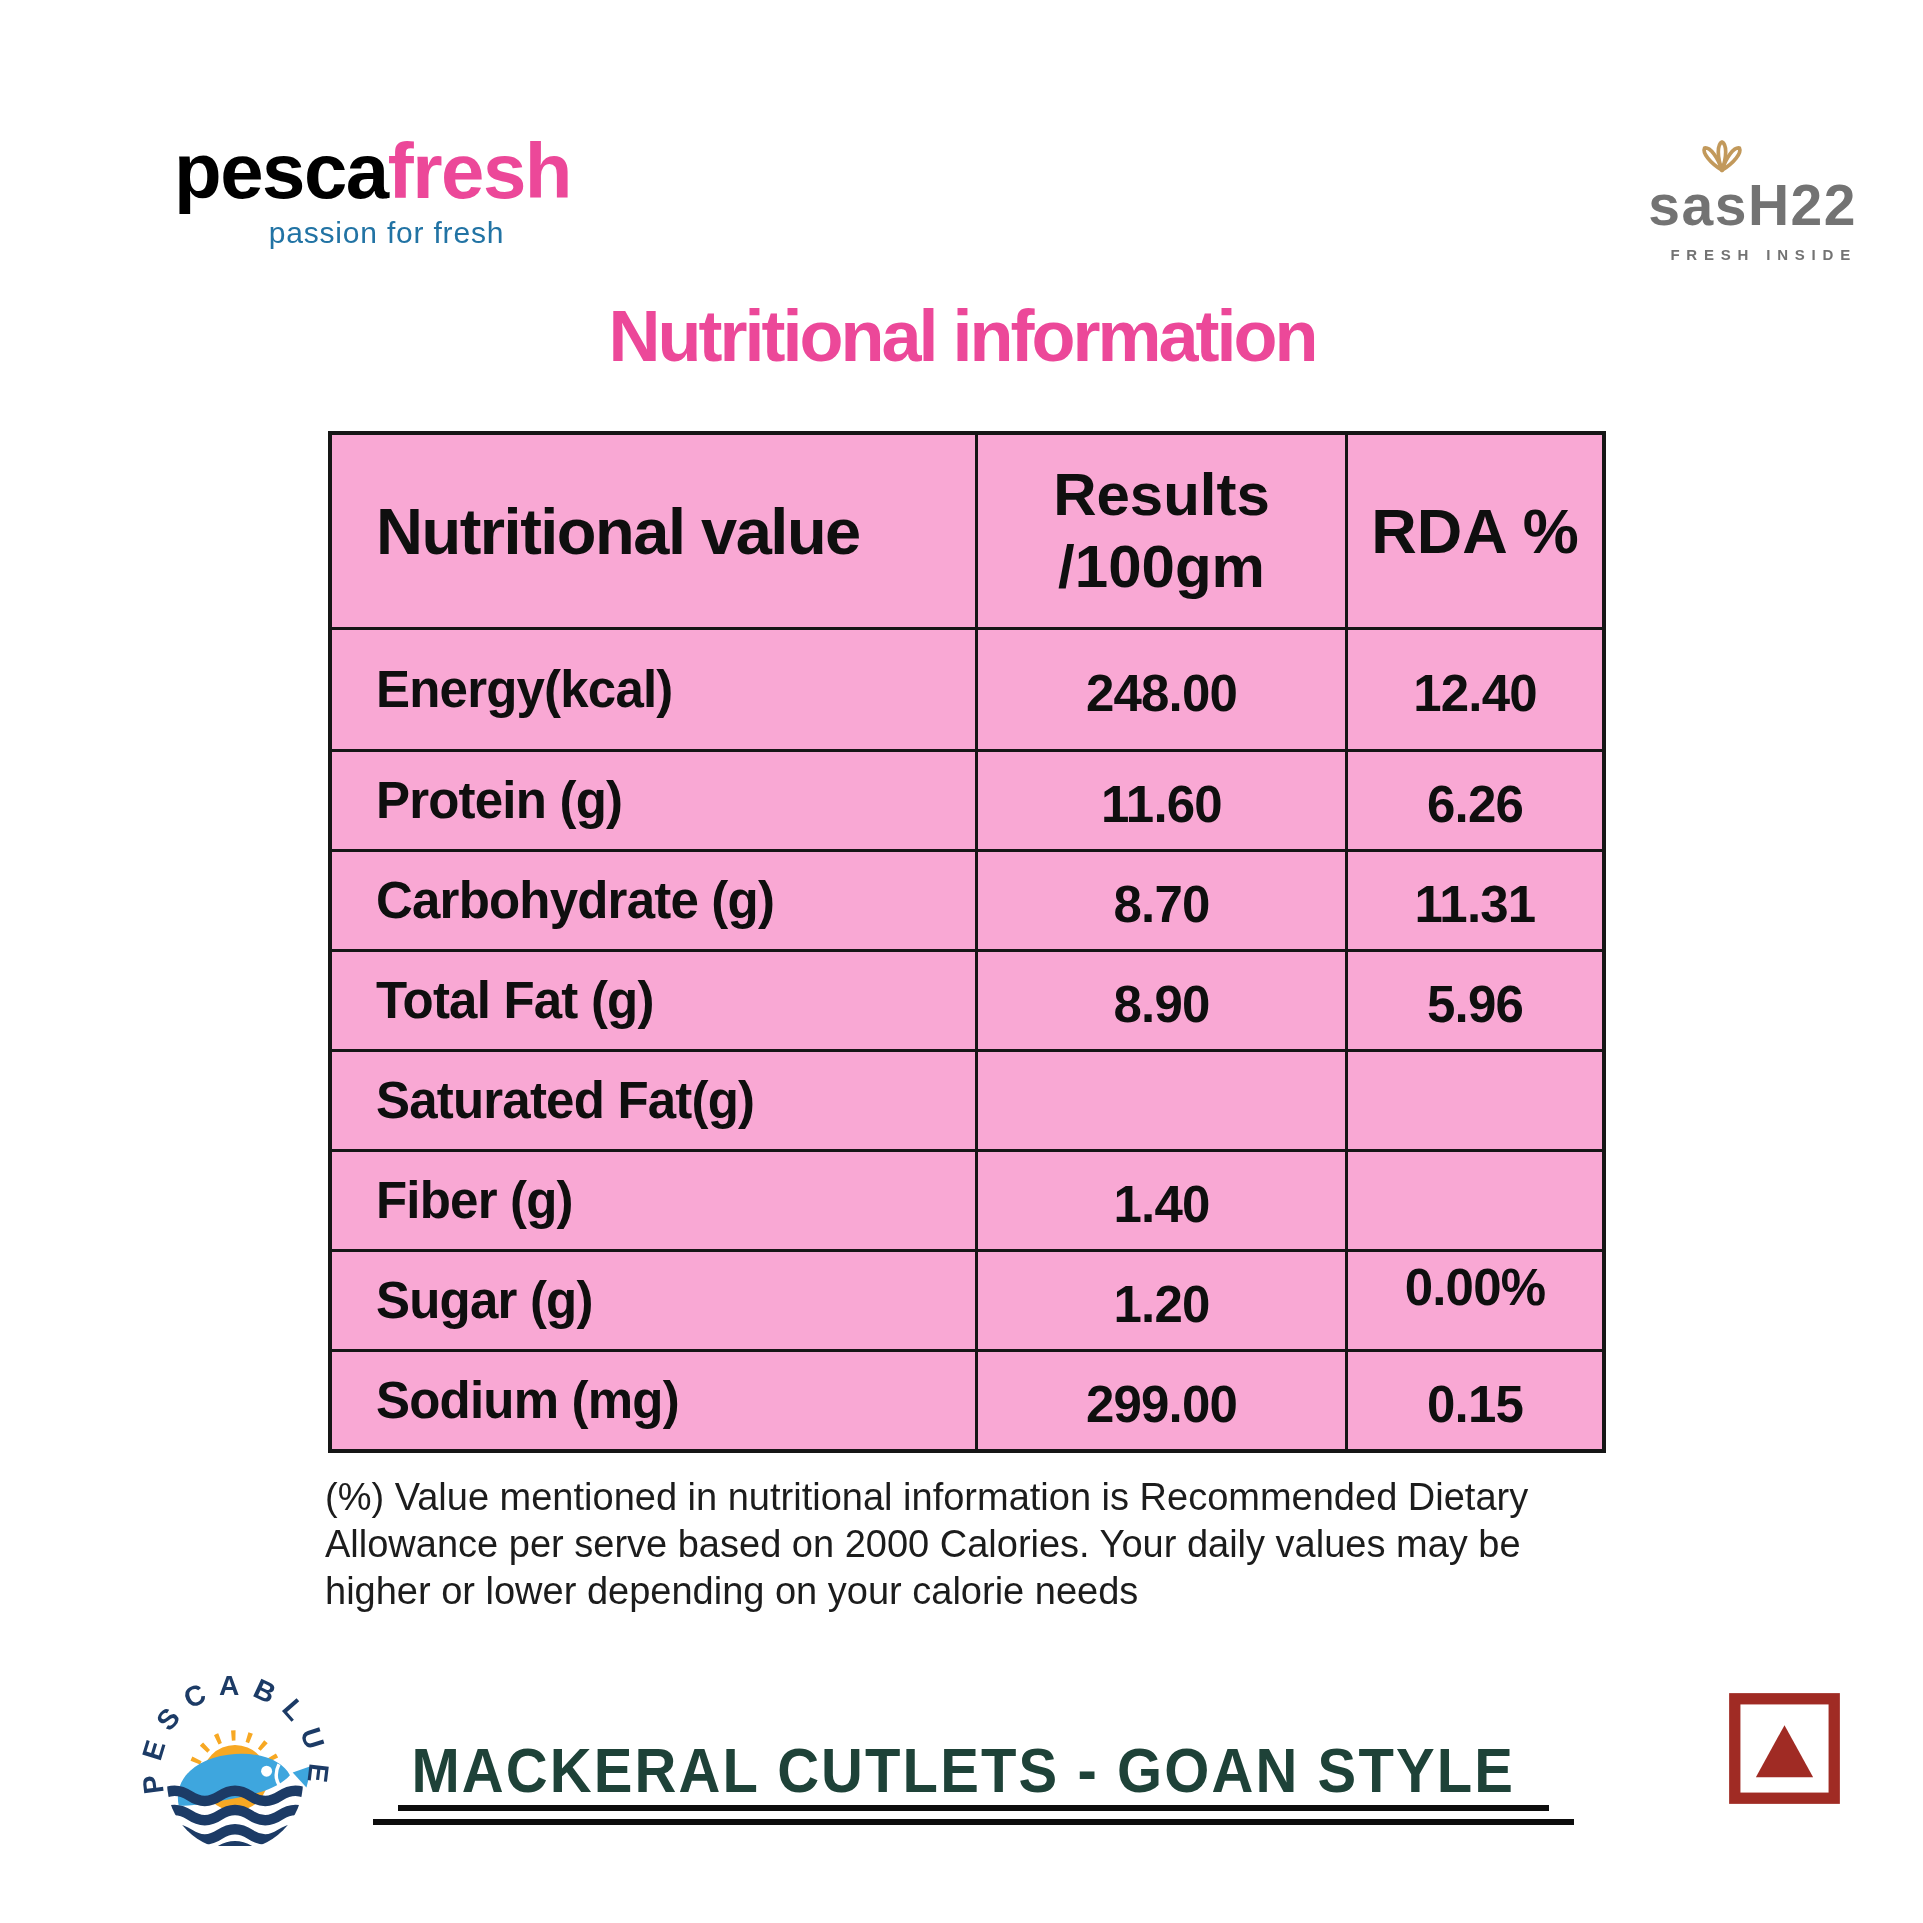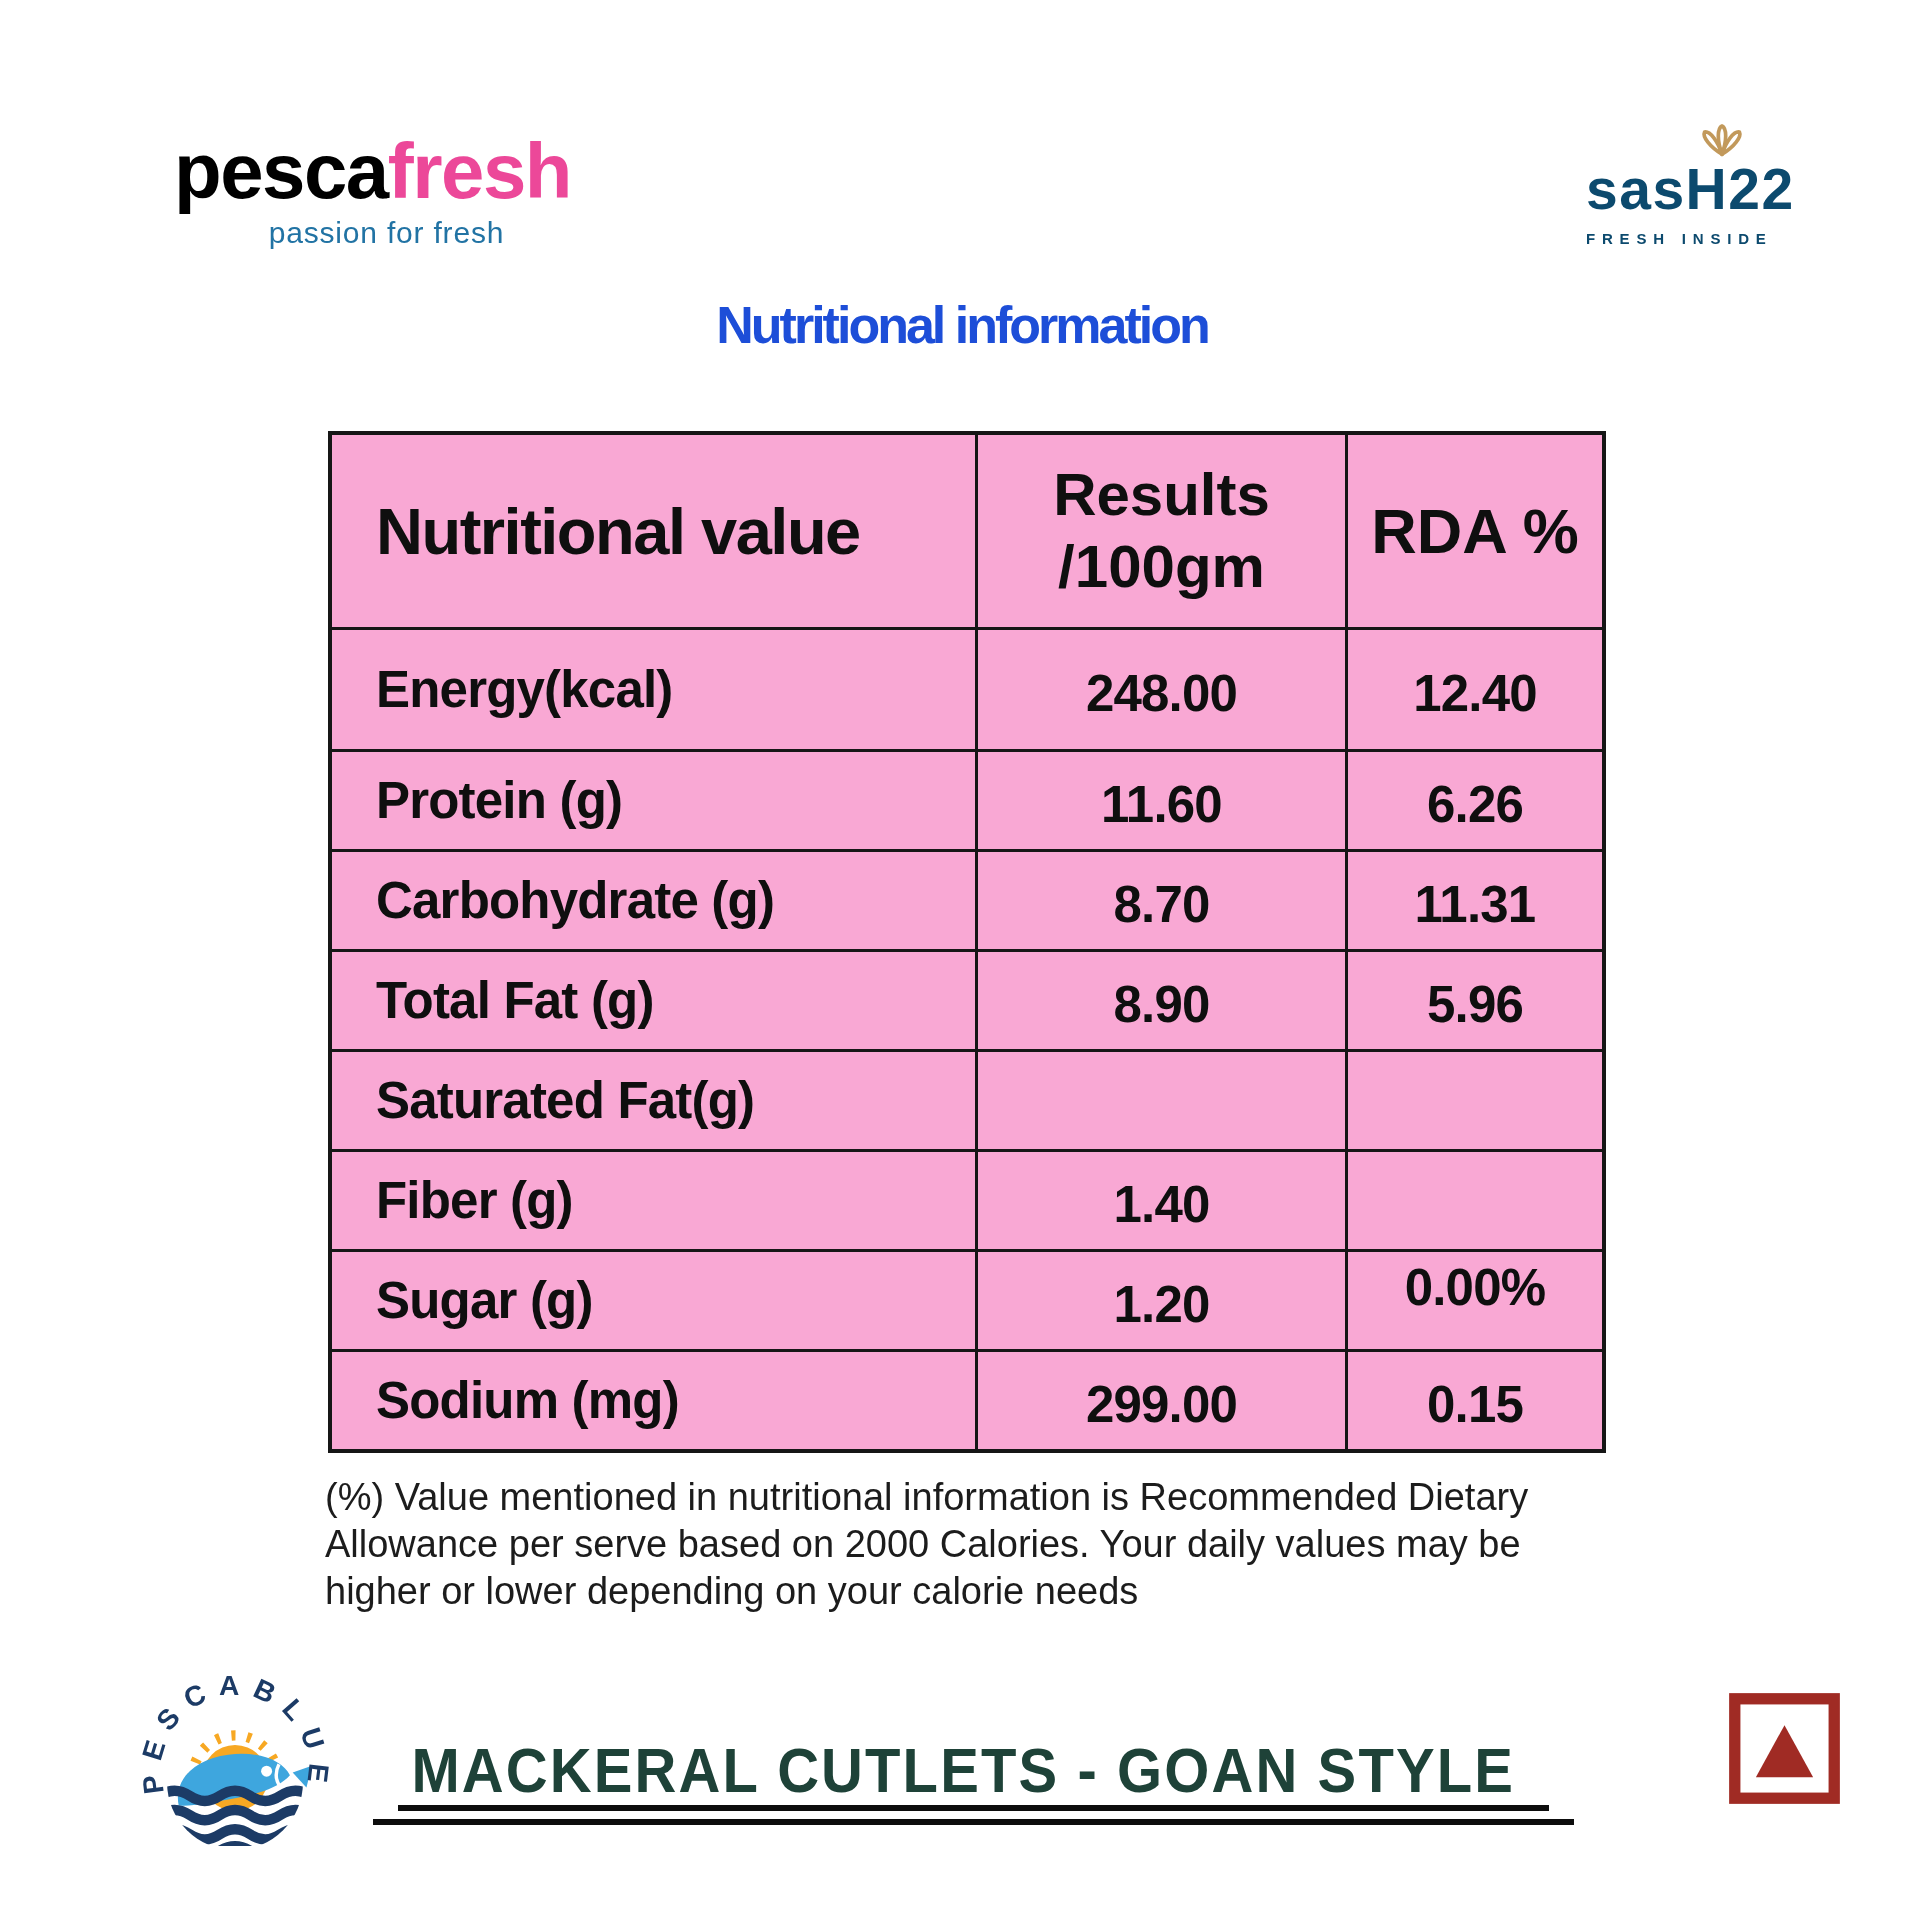--- a/index.html
+++ b/index.html
@@ -8,29 +8,29 @@
     font-family:"Liberation Sans", sans-serif; overflow:hidden; color:#111;
   }
 
   
   .pf-logo { position:absolute; left:174px; top:129px; width:425px; }
   .pf-word { font-size:78px; font-weight:bold; letter-spacing:-1.5px; line-height:1.1; white-space:nowrap; }
   .pf-word .p1 { color:#000000; }
   .pf-word .p2 { color:#ec4899; }
   .pf-tagline { text-align:center; font-size:30px; color:#2173A4; margin-top:1.5px; letter-spacing:0.8px; }
 
-  .sash { position:absolute; left:1586px; top:110px; width:271px; text-align:left; color:#0c4a6e; }
+  .sash { position:absolute; left:1586px; top:126px; width:271px; text-align:right; color:#737373; }
   .sash svg { display:block; margin:0 auto; }
   .sash-word { font-size:57px; font-weight:bold; letter-spacing:1.5px; line-height:1; margin-top:3px; white-space:nowrap; }
   .sash-tag { font-size:15px; font-weight:bold; letter-spacing:6.8px; margin-top:12px; }
 
   
   .title {
     position:absolute; left:0; top:295px; width:1924px; text-align:center;
-    font-size:52px; font-weight:bold; letter-spacing:-3px; color:#1d4ed8;
+    font-size:72px; font-weight:bold; letter-spacing:-3px; color:#ec4899;
   }
 
   
   .nt {
     position:absolute; left:328px; top:431px;
     display:grid; grid-template-columns:646px 370px 254px;
     grid-template-rows:192px 122px repeat(7, 100px);
     border:4.5px solid #161616; background:#f9a8d4;
   }
   .cell {

